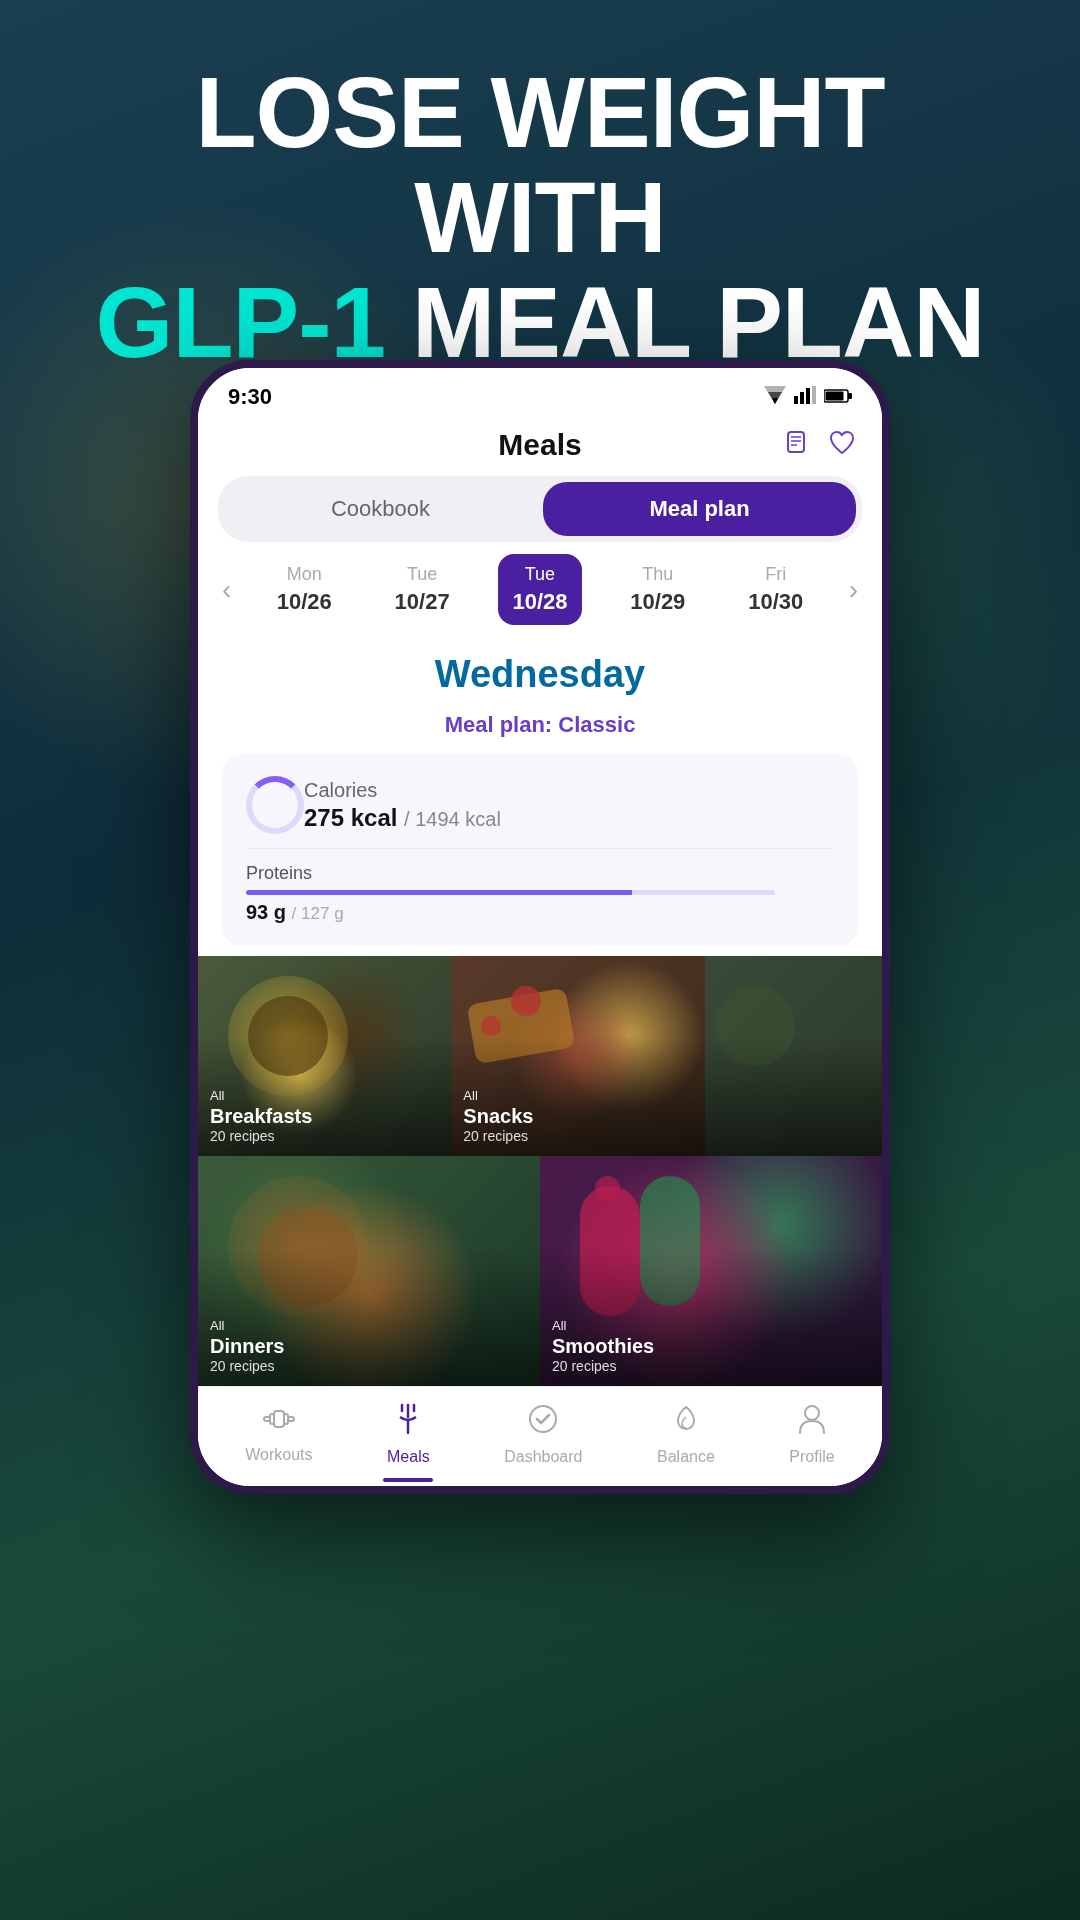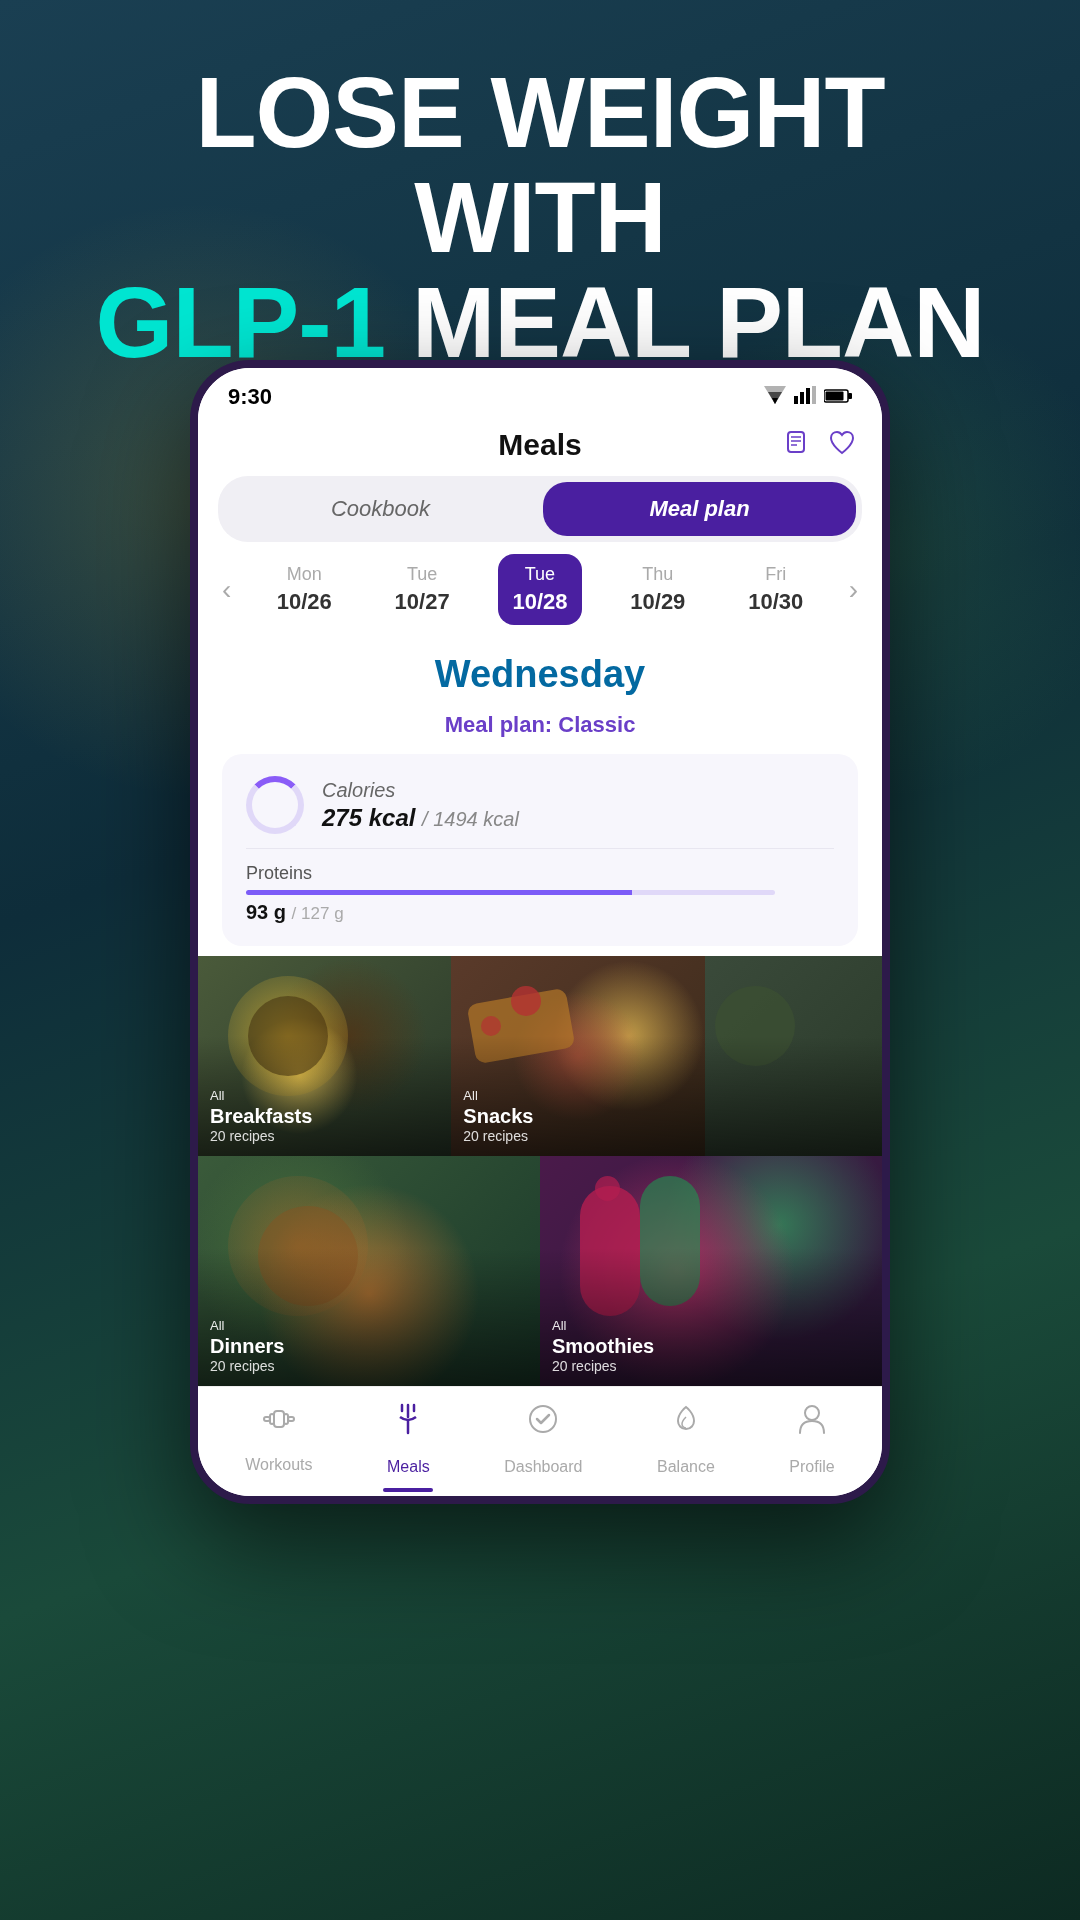--- a/index.html
+++ b/index.html
@@ -158,21 +158,20 @@
     }
 
     
     .tabs {
       display: flex;
       margin: 0 20px 12px;
       background: #f0eff4;
       border-radius: 30px;
       padding: 6px;
       gap: 6px;
-      font-style: italic;
     }
 
     .tab {
       flex: 1;
       text-align: center;
       padding: 14px 10px;
       border-radius: 24px;
       font-size: 22px;
       font-weight: 500;
       color: #666;
@@ -273,24 +272,22 @@
     .calories-card {
       background: #f7f6fc;
       border-radius: 20px;
       padding: 22px 24px;
       margin-top: 16px;
     }
 
     .calories-row {
       display: flex;
       align-items: center;
-      gap: 18px;
       padding-bottom: 14px;
       border-bottom: 1px solid #e8e6f0;
-      font-style: italic;
     }
 
     .calorie-circle {
       width: 58px; height: 58px;
       border-radius: 50%;
       border: 6px solid #e0d8f8;
       border-top-color: #8a5cf7;
       flex-shrink: 0;
     }
 
@@ -418,21 +415,21 @@
       align-items: center;
       padding: 16px 10px 20px;
       background: white;
       border-top: 1px solid #eee;
     }
 
     .nav-item {
       display: flex;
       flex-direction: column;
       align-items: center;
-      gap: 16px;
+      gap: 6px;
       cursor: pointer;
     }
 
     .nav-icon {
       font-size: 28px;
       color: #aaa;
     }
 
     .nav-item.active .nav-icon {
       color: #4a1fa0;

